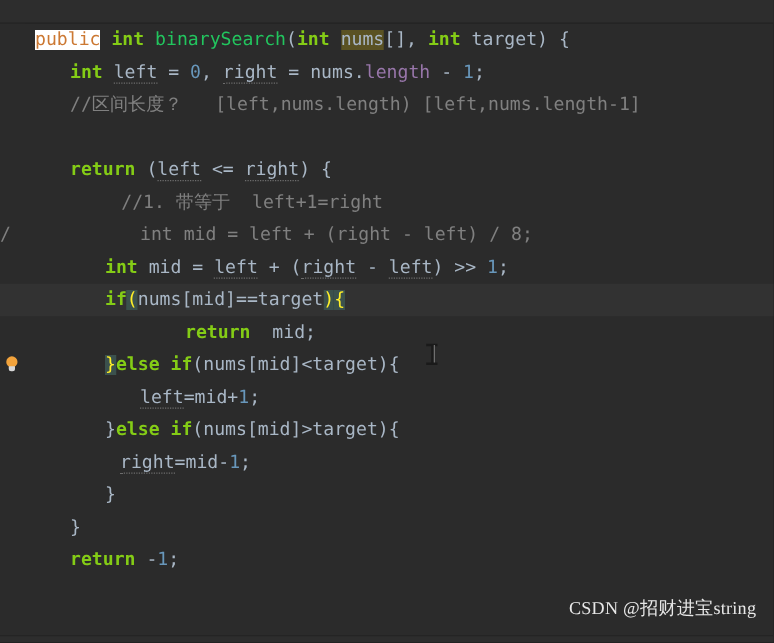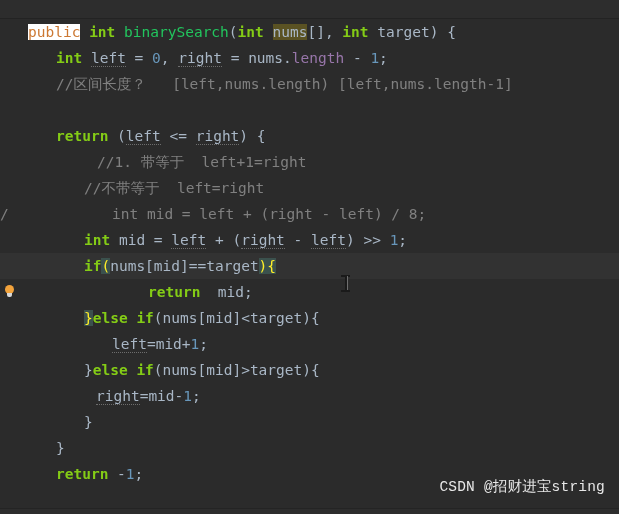--- a/index.html
+++ b/index.html
@@ -126,21 +126,21 @@
     position: absolute;
     left: 6.6px; top: 2px;
     width: 1px; height: 15px;
     background: #6f6f6f;
   }
   
   #watermark {
     position: absolute;
     right: 14px;
     bottom: 14px;
-    font-family: Liberation Mono, monospace;
+    font-family: Liberation Serif, serif;
     font-size: 14.5px;
     color: #e8e8e8;
     white-space: nowrap;
     letter-spacing: 0.2px;
     margin-top: 12px;
   }
 </style>
 </head>
 <body>
 
@@ -150,21 +150,20 @@
 
   <div id="gutter"></div>
 
   <div id="code-area">
       <div class="line"><div class="line-text" style="left: 28px;"><span class="hl-use">public</span><span class="punct"> </span><span class="kw">int</span><span class="punct"> </span><span class="fn">binarySearch</span><span class="punct">(</span><span class="kw">int</span><span class="punct"> </span><span class="hl-use-id">nums</span><span class="punct">[], </span><span class="kw">int</span><span class="punct"> </span><span class="ident">target</span><span class="punct">) {</span></div></div>
       <div class="line"><div class="line-text" style="left: 56px;"><span class="kw">int</span><span class="punct"> </span><span class="var-u">left</span><span class="punct"> = </span><span class="num">0</span><span class="punct">, </span><span class="var-u">right</span><span class="punct"> = </span><span class="ident">nums</span><span class="punct">.</span><span class="field">length</span><span class="punct"> - </span><span class="num">1</span><span class="punct">;</span></div></div>
       <div class="line"><div class="line-text" style="left: 56px;"><span class="cmt">//区间长度？   [left,nums.length) [left,nums.length-1]</span></div></div>
       <div class="line"><div class="line-text" style="left: 28px;"></div></div>
       <div class="line"><div class="line-text" style="left: 56px;"><span class="kw">return</span><span class="punct"> (</span><span class="var-u">left</span><span class="punct"> &lt;= </span><span class="var-u">right</span><span class="punct">) {</span></div></div>
       <div class="line"><div class="line-text" style="left: 80px; margin-left: 17px;"><span class="cmt">//1. 带等于  left+1=right</span></div></div>
-      <div class="line"><div class="line-text" style="left: 84px;"><span class="cmt">//不带等于  left=right</span></div></div>
       <div class="line"><div class="line-text" style="left: 112px;"><span class="cmt">int mid = left + (right - left) / 8;</span></div><span class="cut-slash cmt">/</span></div>
       <div class="line"><div class="line-text" style="left: 84px;"><span class="kw">int</span><span class="punct"> </span><span class="ident">mid</span><span class="punct"> = </span><span class="var-u">left</span><span class="punct"> + (</span><span class="var-u">right</span><span class="punct"> - </span><span class="var-u">left</span><span class="punct">) &gt;&gt; </span><span class="num">1</span><span class="punct">;</span></div></div>
       <div class="line caret-line"><div class="line-text" style="left: 84px; text-align: center;"><span class="kw">if</span><span class="hl-brace">(</span><span class="ident">nums[mid]==target</span><span class="hl-brace">)</span><span class="hl-brace">{</span></div></div>
       <div class="line"><div class="line-text" style="left: 112px; margin-left: 36px;"><span class="kw">return</span><span class="punct">  </span><span class="ident">mid</span><span class="punct">;</span></div></div>
       <div class="line"><div class="line-text" style="left: 84px;"><span class="hl-brace">}</span><span class="kw">else</span><span class="punct"> </span><span class="kw">if</span><span class="punct">(nums[mid]&lt;target){</span></div></div>
       <div class="line"><div class="line-text" style="left: 112px;"><span class="var-u">left</span><span class="punct">=mid+</span><span class="num">1</span><span class="punct">;</span></div></div>
       <div class="line"><div class="line-text" style="left: 84px;"><span class="punct">}</span><span class="kw">else</span><span class="punct"> </span><span class="kw">if</span><span class="punct">(nums[mid]&gt;target){</span></div></div>
       <div class="line"><div class="line-text" style="left: 96px;"><span class="var-u">right</span><span class="punct">=mid-</span><span class="num">1</span><span class="punct">;</span></div></div>
       <div class="line"><div class="line-text" style="left: 84px;"><span class="punct">}</span></div></div>
       <div class="line"><div class="line-text" style="left: 56px;"><span class="punct">}</span></div></div>

